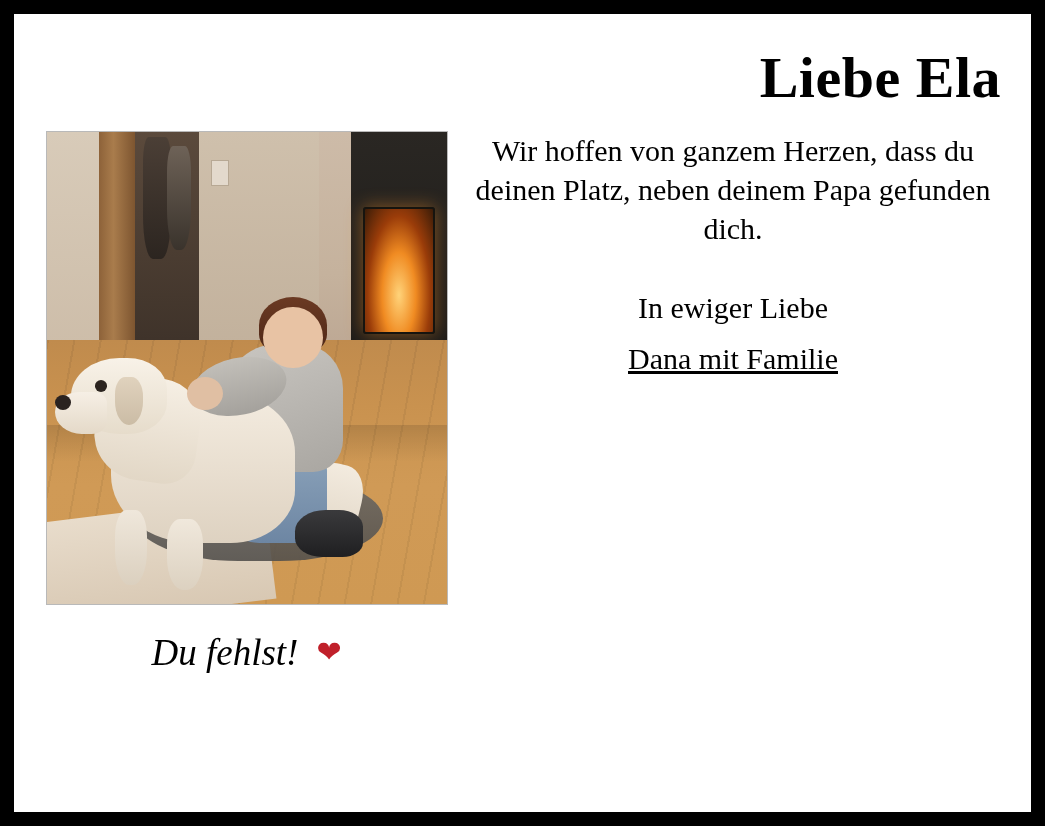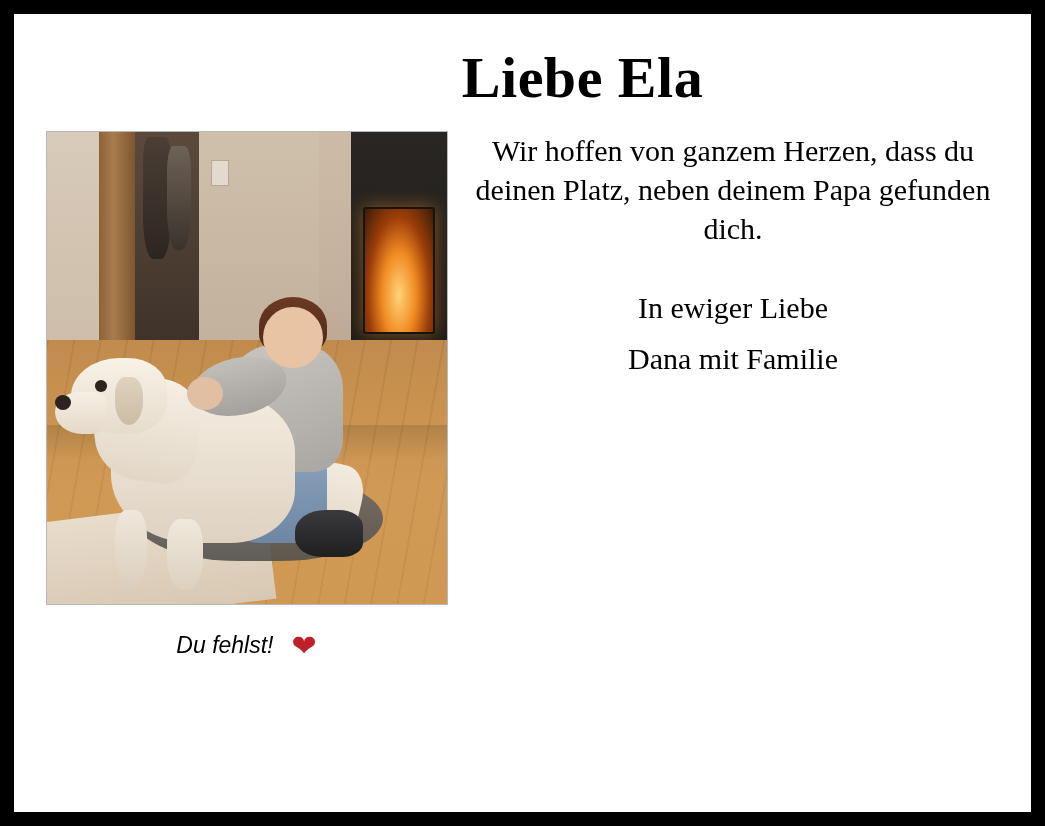--- a/index.html
+++ b/index.html
@@ -26,21 +26,21 @@
 
   .inner {
     position: relative;
     width: 100%;
     height: 100%;
     box-sizing: border-box;
     padding: 28px 30px 20px 30px;
   }
 
   .title {
-    text-align: center;
+    text-align: right;
     font-family: "Liberation Serif", serif;
     font-weight: bold;
     font-size: 58px;
     line-height: 1.05;
     letter-spacing: 0.5px;
     color: #000000;
     margin: 6px 0 0 0;
     padding-left: 120px;
   }
 
@@ -264,23 +264,23 @@
   }
 
   .caption-row {
     margin-top: 26px;
     display: flex;
     align-items: center;
     justify-content: center;
     gap: 18px;
   }
   .caption-text {
-    font-family: Liberation Sans, sans-serif;
+    font-family: Liberation Serif, serif;
     font-style: italic;
-    font-size: 23px;
+    font-size: 37px;
     color: #000000;
   }
   .heart-icon {
     font-size: 30px;
     line-height: 1;
     color: #c0202a;
   }
 
   .right-col {
     flex: 1 1 auto;
@@ -300,21 +300,21 @@
   .closing {
     margin-top: 40px;
   }
   .closing p {
     font-family: "Liberation Serif", serif;
     font-size: 30px;
     line-height: 1.32;
     color: #000000;
     margin: 0 0 12px 0;
   }
-  .closing p:last-child { margin-bottom: 16px; }
+  .closing p:last-child { margin-bottom: 16px; text-decoration: underline; }
 </style>
 </head>
 <body>
 
 <div class="memorial-card">
   <div class="inner">
 
     <h1 class="title">Liebe Ela</h1>
 
     <div class="content-row">

